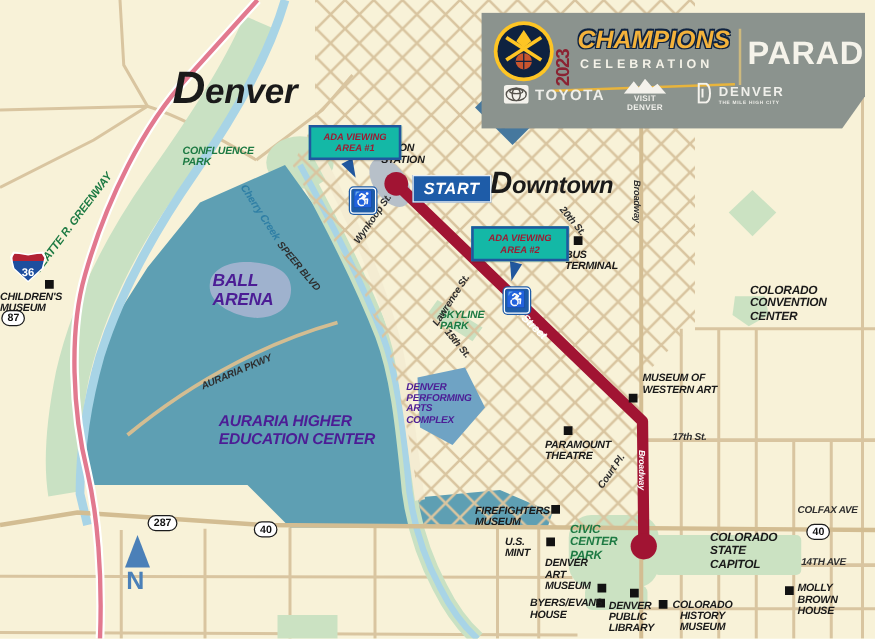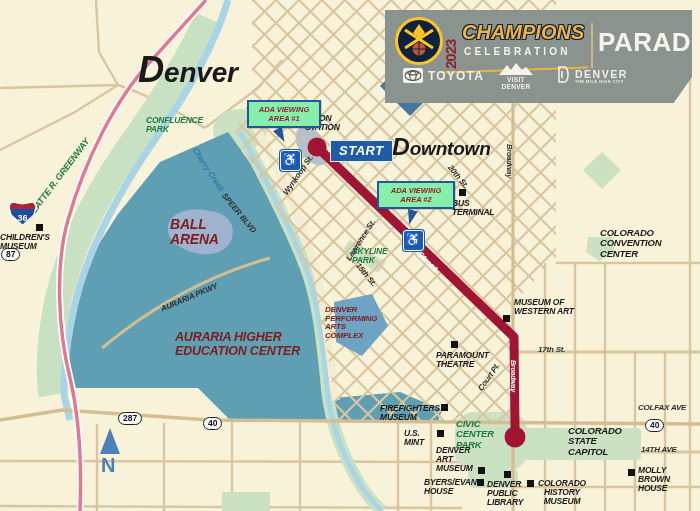--- a/index.html
+++ b/index.html
@@ -4,30 +4,30 @@
 <style>
   html,body{margin:0;padding:0;background:#ffffff;}
   #stage{position:relative;width:700px;height:511px;overflow:hidden;background:#F8F2D8;
          font-family:"Liberation Sans",sans-serif;}
   #stage svg{position:absolute;left:0;top:0;}
   .lbl{position:absolute;font-weight:bold;font-style:italic;color:#1a1a1a;line-height:1.08;
        letter-spacing:-0.2px;white-space:normal;}
   .poi{font-size:8.5px;}
   .street{font-size:8px;color:#2e2e2e;white-space:nowrap;transform-origin:left top;}
   .green{color:#1D7A43;}
-  .slate{color:#7f1d1d;}
+  .slate{color:#4c1d95;}
   .center{text-align:left;}
   .right{}
   .vert{writing-mode:vertical-rl;}
   .bigcap{text-transform:none;}
   .bigcap::first-letter{font-size:1.3em;}
   .marker{position:absolute;width:7px;height:7px;background:#121212;}
   .oval-shield{position:absolute;background:#fff;border:1.5px solid #1c1c1c;border-radius:8px;
        font-size:8.5px;font-weight:bold;color:#111;padding:1px 4px;line-height:1;font-style:normal;}
-  .callout{position:absolute;background:#86efac;border:2px solid #20579E;color:#9E1B32;
+  .callout{position:absolute;background:#14b8a6;border:2px solid #20579E;color:#9E1B32;
        font-size:7.5px;font-weight:bold;font-style:italic;text-align:center;line-height:1.2;
        padding:3px 2px;z-index:6;box-shadow:1px 1px 0 rgba(0,0,0,0.15);}
   .tail{position:absolute;width:0;height:0;border-left:5px solid transparent;
        border-right:5px solid transparent;border-top:15px solid #20579E;z-index:5;}
   .ada-icon{position:absolute;width:19px;height:19px;background:#1E5CA8;border:1.5px solid #fff;
        border-radius:3px;color:#fff;font-size:13px;line-height:18px;text-align:center;z-index:4;
        box-shadow:0 0 0 1px #1E5CA8;}
   .start-box{position:absolute;left:330px;top:140px;background:#1E5CA8;color:#fff;
        font-size:13px;font-weight:bold;font-style:italic;padding:2px 8px 3px 8px;z-index:4;
        border:1px solid #e8eef5;letter-spacing:0.5px;}

